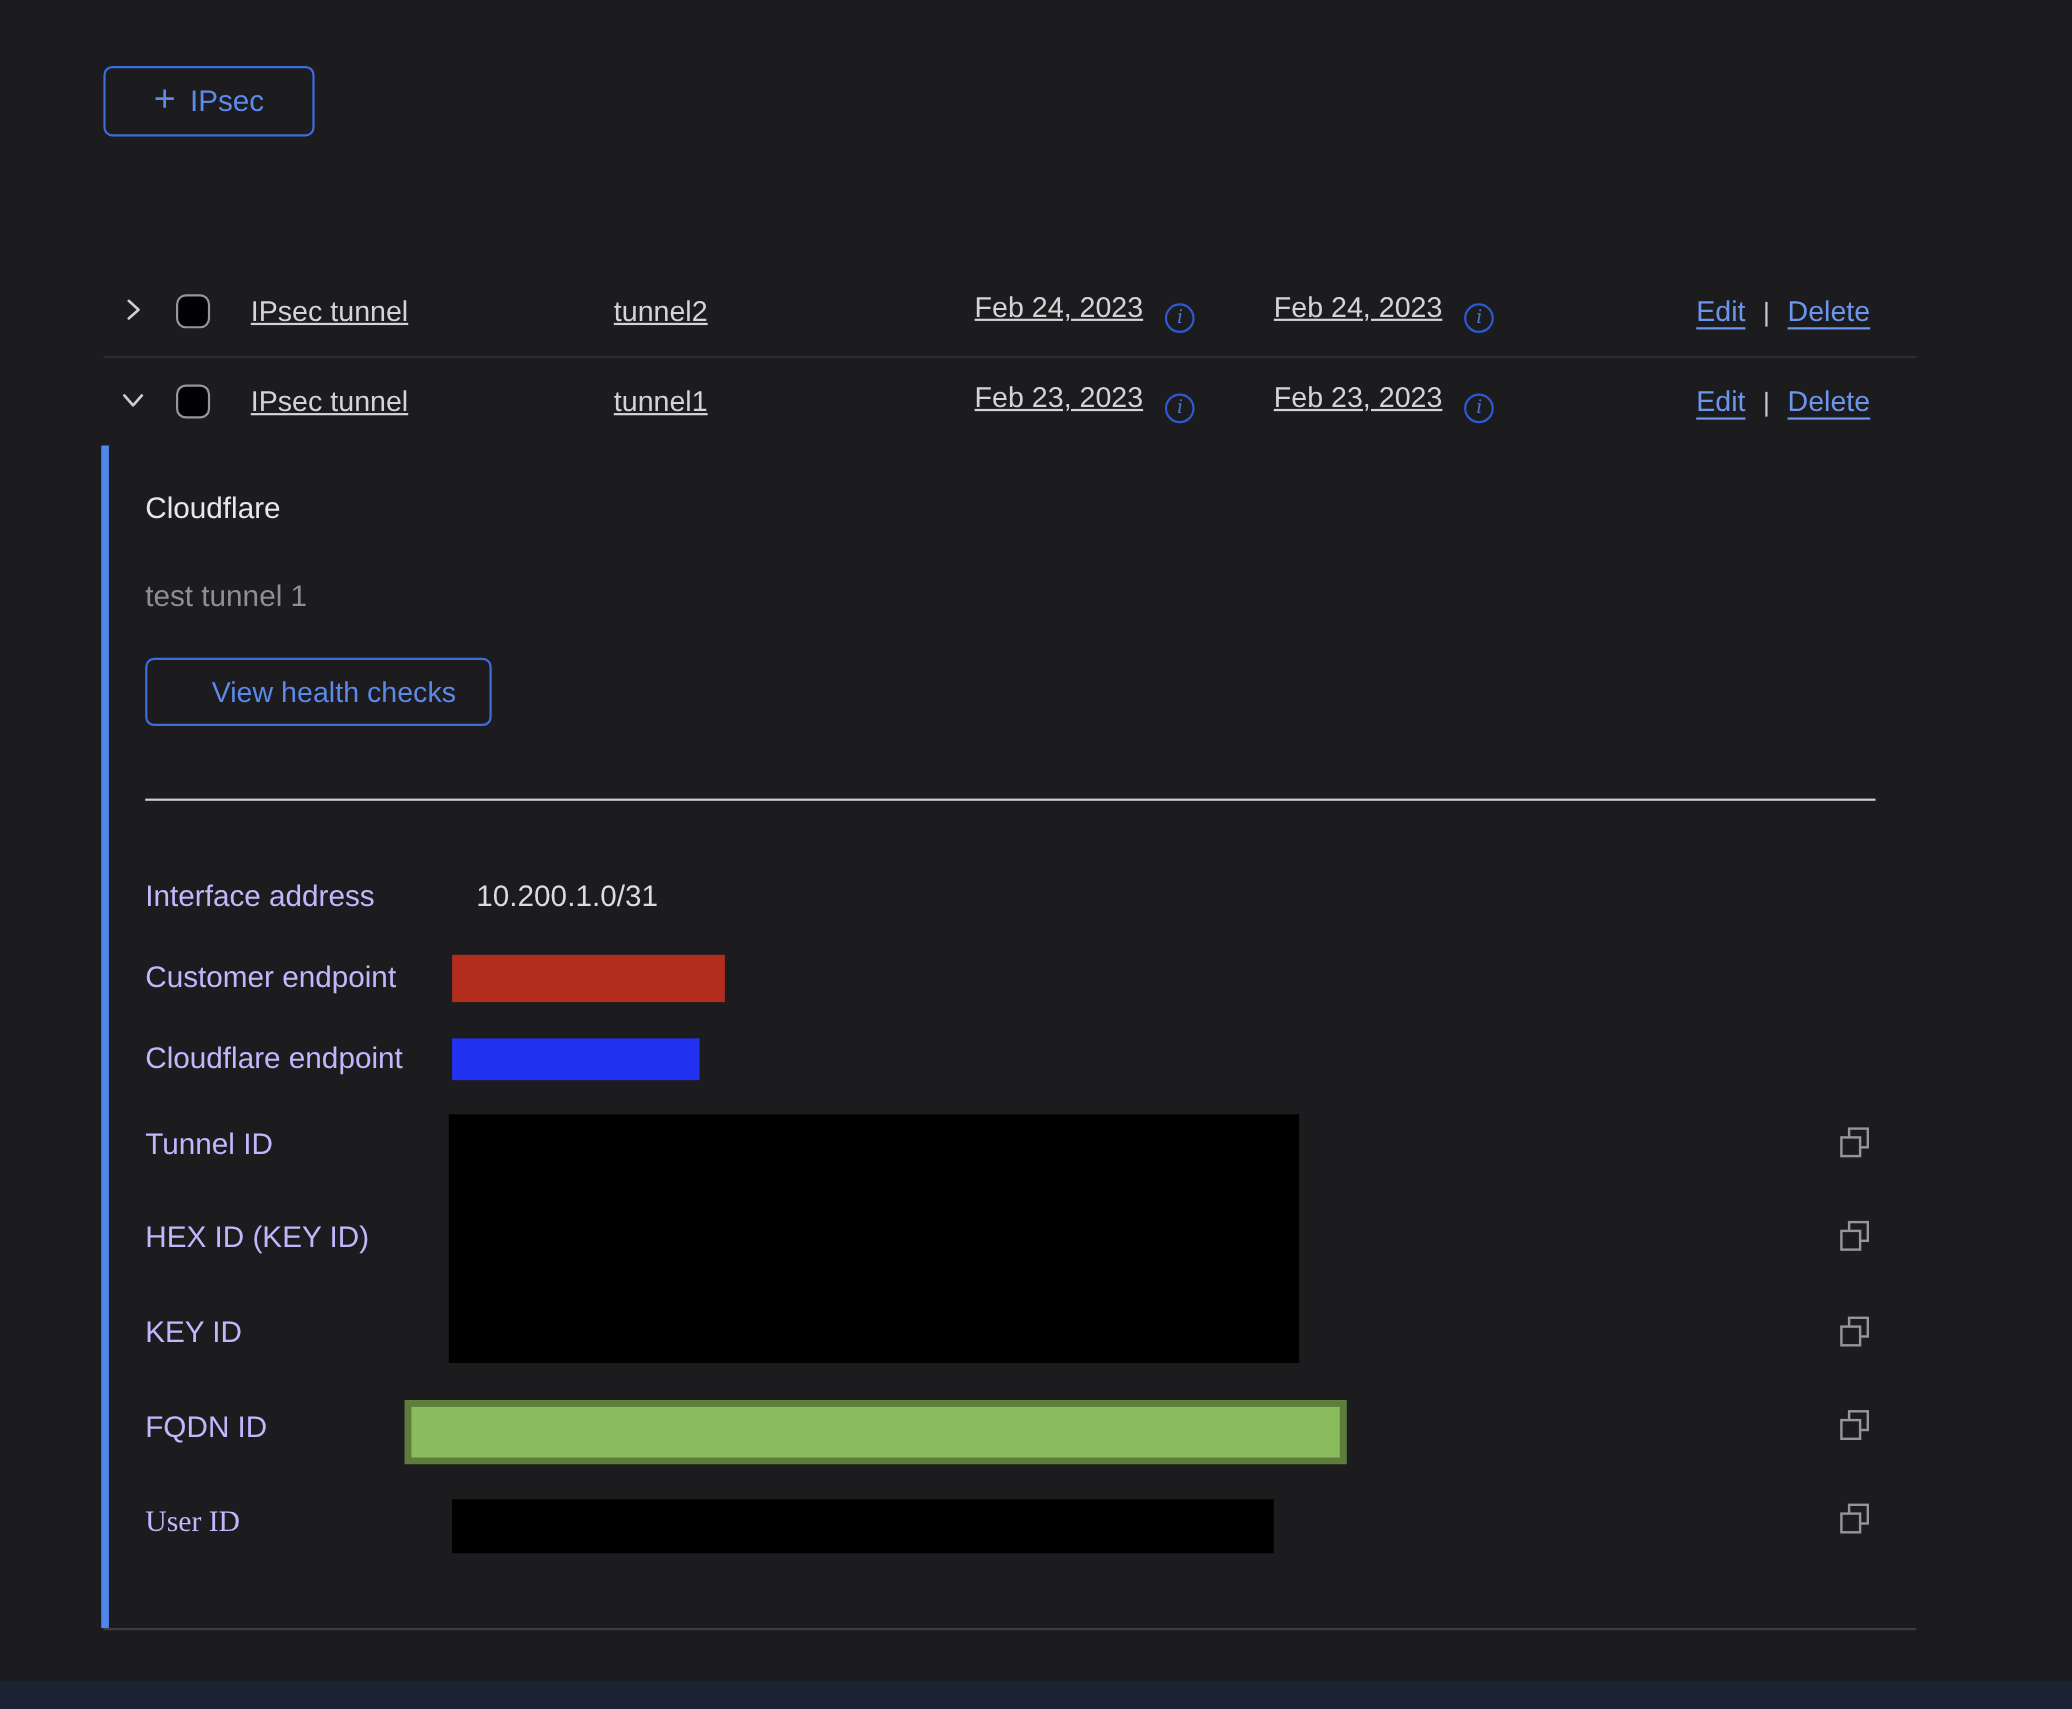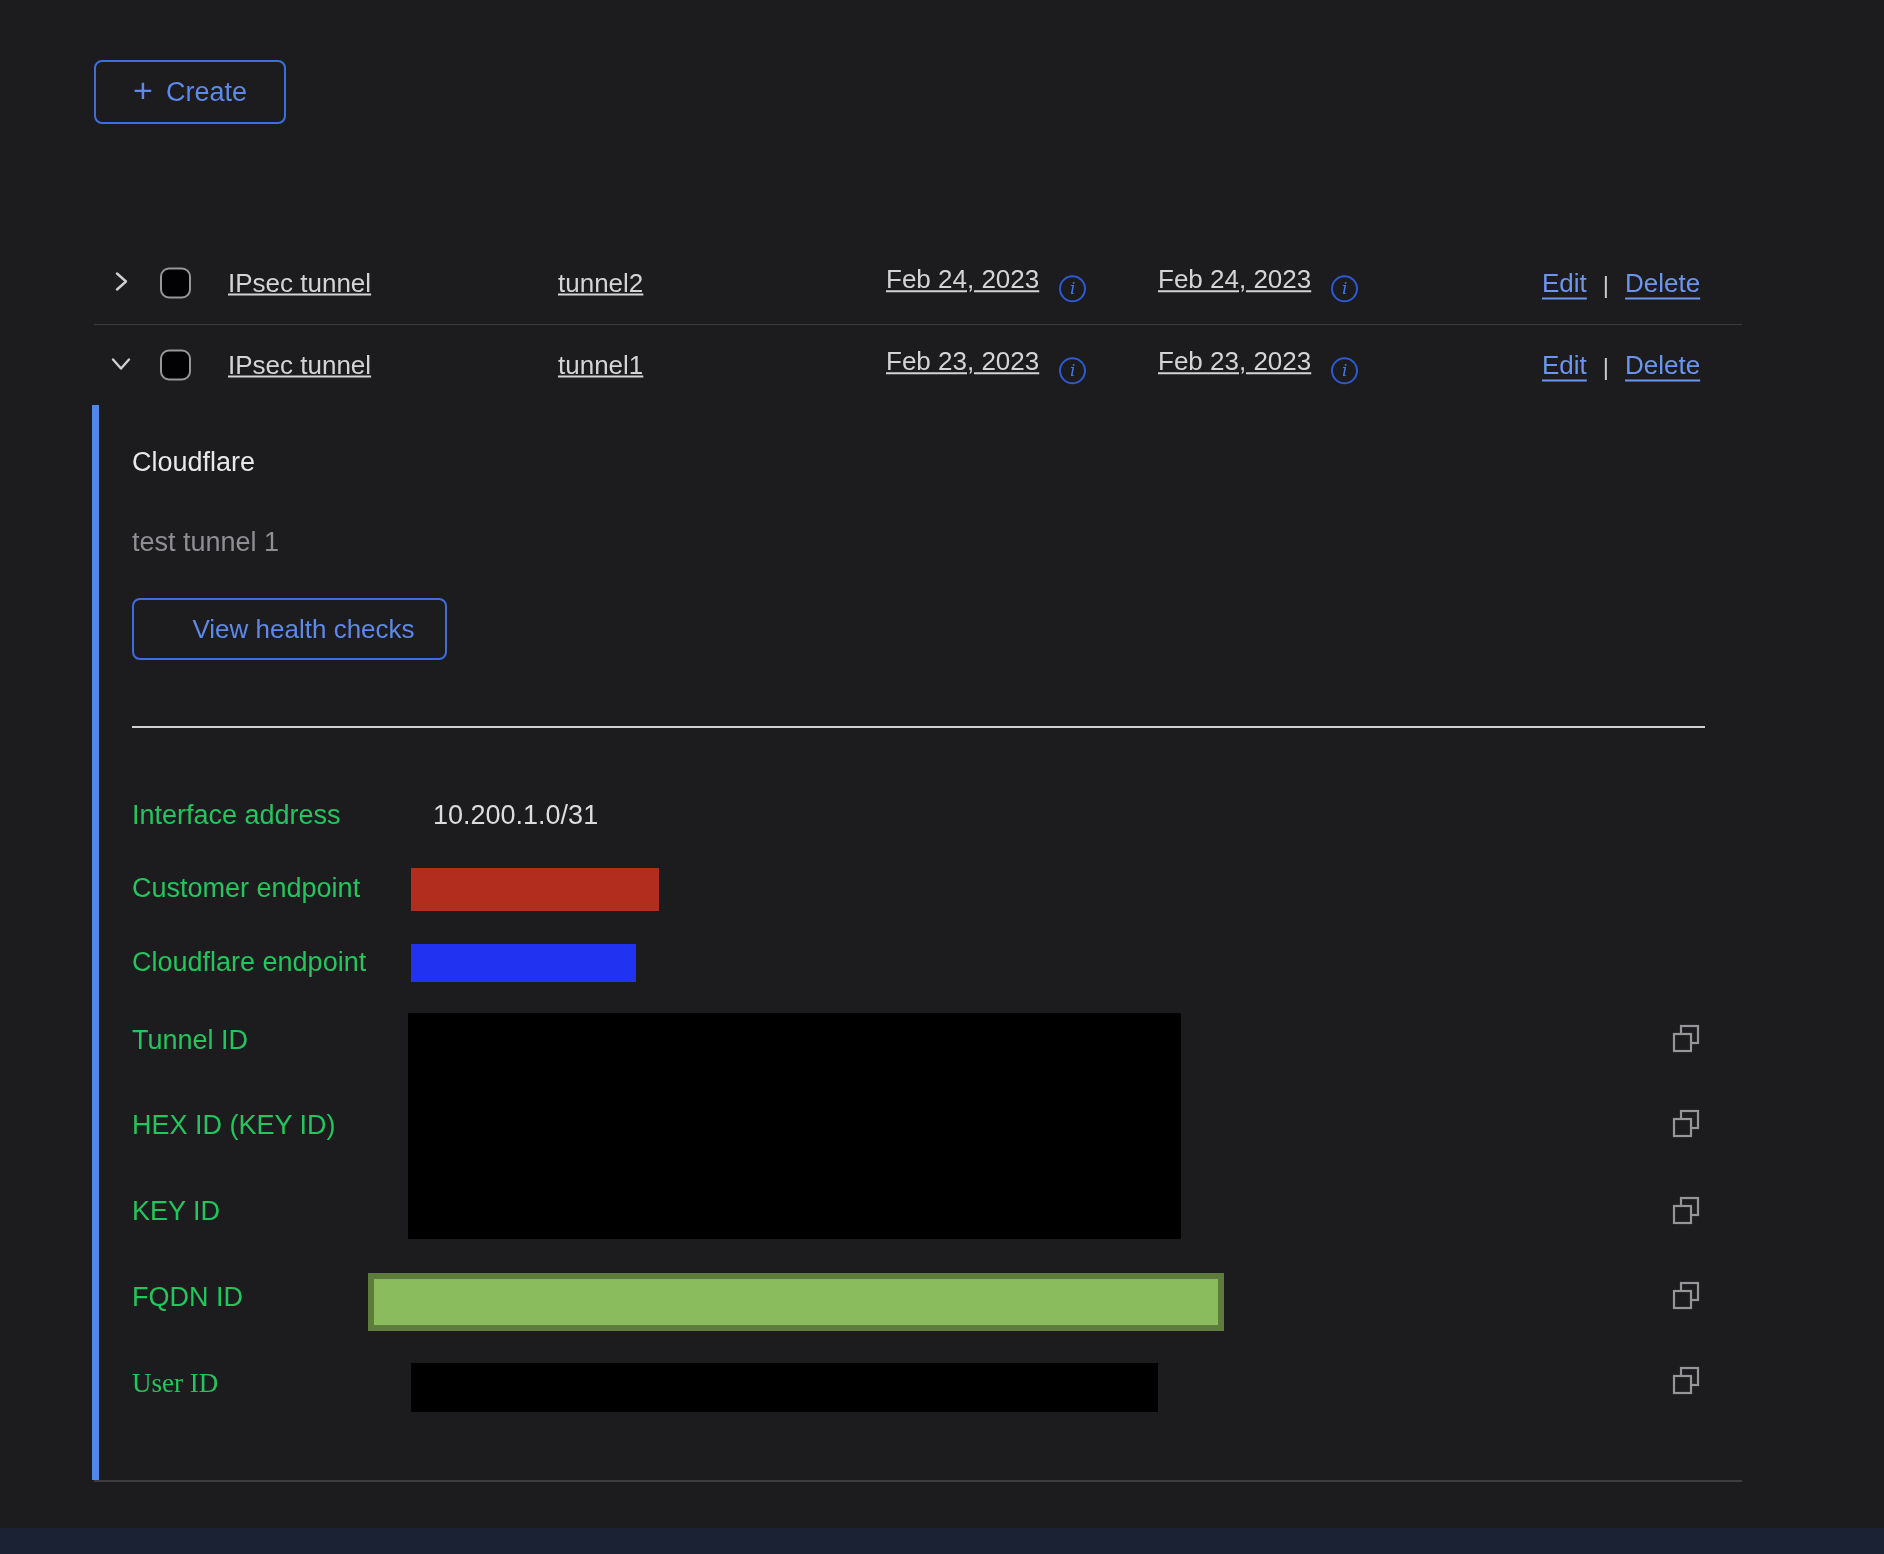--- a/index.html
+++ b/index.html
@@ -51,42 +51,42 @@
   .accent-bar{ position:absolute; left:-2px; top:0; width:7px; height:1075px; background:#5287ea; }
   .p-abs{ position:absolute; white-space:nowrap; }
   .desc-label{ left:38px; top:42px; font-size:27px; color:#e8e8ea; font-weight:500; }
   .desc-value{ left:38px; top:122px; font-size:27px; color:#8e8e93; }
   .health-btn{
     left:38px; top:193px; width:315px; height:62px;
     background:transparent; border:2px solid #3d6de0; border-radius:8px;
     color:#5d89ea; font-size:26px; font-family:inherit; cursor:pointer;padding-left:28px;
   }
   .divider{ left:38px; top:321px; width:1573px; height:0; border-top:2px solid #cfcfd2; }
-  .d-label{ left:38px; font-size:27px; color:#22c55e;text-align:right; }
+  .d-label{ left:38px; font-size:27px; color:#c4b5fd;text-align:right; }
   .d-value{ font-size:27px; color:#dcdcde; }
   .redact{ position:absolute; }
   .r-red   { left:317px; top:463px; width:248px; height:43px; background:#b22d1e; }
   .r-blue  { left:317px; top:539px; width:225px; height:38px; background:#2132f0; }
   .r-black-big { left:314px; top:608px; width:773px; height:226px; background:#000000; }
   .r-green { left:274px; top:868px; width:856px; height:58px; background:#8abb5c; border:6px solid #5e7d3c; }
   .r-black-user{ left:317px; top:958px; width:747px; height:49px; background:#000000; }
   .copy-btn{
     position:absolute; left:1575px; width:34px; height:34px;
     background:none; border:none; padding:0; cursor:pointer; color:#96969a;
   }
   .bottom-strip{ position:absolute; left:0; top:1528px; width:1884px; height:26px; background:#1a2233; }
 </style>
 </head>
 <body>
 
 <div class="page">
 
   <button class="create-btn">
     <span class="plus">+</span>
-    <span>Create</span>
+    <span>IPsec</span>
   </button>
 
 
   <div class="trow row0">
     <span class="cell pos-chev">
       <button class="chev-btn">
         <svg width="26" height="26" viewBox="0 0 26 26">
             <polyline points="9,5 18,13 9,21" fill="none" stroke="currentColor" stroke-width="2.4" stroke-linecap="round" stroke-linejoin="round"></polyline>
           </svg>
       </button>

